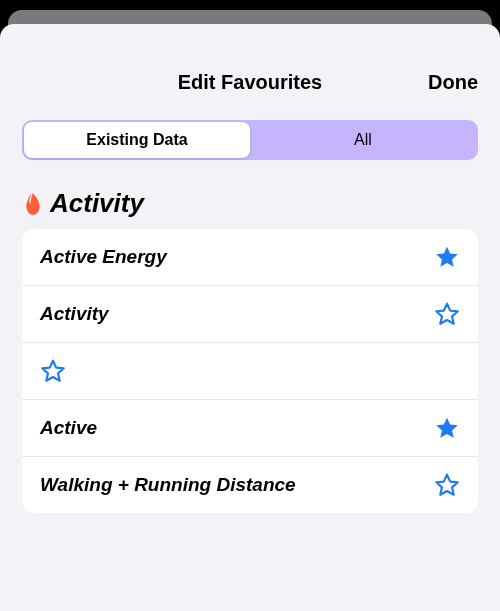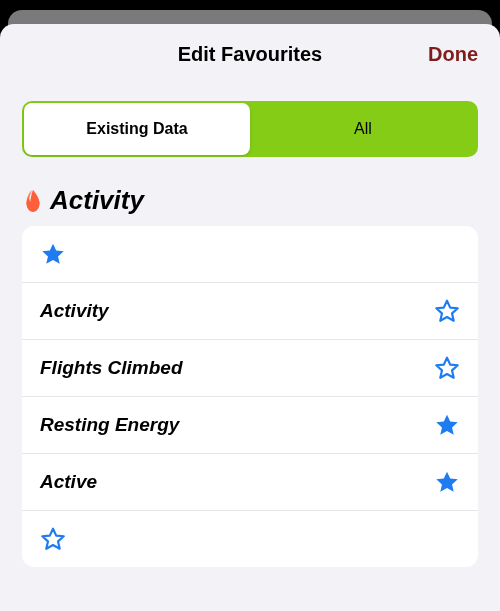--- a/index.html
+++ b/index.html
@@ -29,43 +29,44 @@
       background: #f2f2f7;
       border-radius: 14px 14px 0 0;
       padding: 0;
     }
     .header {
       position: relative;
       height: 60px;
       display: flex;
       align-items: center;
       justify-content: center;
+      margin-top: 28px;
     }
     .header-title {
       font-size: 20px;
       font-weight: 700;
       color: #000;
     }
     .done-btn {
       position: absolute;
       right: 22px;
       top: 50%;
       transform: translateY(-50%);
-      color: #7f1d1d;
+      color: #000000;
       font-size: 20px;
       font-weight: 700;
       cursor: pointer;
     }
     .segmented {
-      margin: 17px 22px 0 22px;
+      margin: 8px 22px 0 22px;
       display: flex;
-      background: #84cc16;
+      background: #c4b5fd;
       border-radius: 10px;
       padding: 2px;
-      height: 56px;
+      height: 40px;
     }
     .segment {
       flex: 1;
       display: flex;
       align-items: center;
       justify-content: center;
       border-radius: 8px;
       font-size: 16px;
       font-weight: 400;
       color: #000;
@@ -144,54 +145,49 @@
         <path d="M10 2 C10 2 5 8 5 16 C5 21 8 25 12 25 C9 24 7 20 7 15 C7 9 10 4 10 2 Z" fill="#ff8c5a" opacity="0.9"></path>
         <path d="M12 3 C12 3 6 9 6 16 C6 21 9 25 12 25 C15 25 18 21 18 16 C18 9 12 3 12 3 Z" fill="none"></path>
         <path d="M12 2 C14 5 19 10 19 17 C19 22 16 26 12 26 C8 26 5 22 5 17 C5 14 6 11 7 9 C7 13 9 15 10 15 C9 12 10 7 12 2 Z" fill="#ff5e3a"></path>
       </svg>
       <div class="section-title">Activity</div>
     </div>
 
     <div class="list">
 
       <div class="row">
+        <span class="row-label">Active Energy</span>
         <svg class="star" viewBox="0 0 24 24">
           <path d="M12 2.5l2.95 6.36 6.95.64-5.25 4.73 1.55 6.82L12 17.6l-6.2 3.45 1.55-6.82L2.1 9.5l6.95-.64L12 2.5z" fill="#1e7cf0"></path>
         </svg>
       </div>
 
       <div class="row">
         <span class="row-label">Activity</span>
         <svg class="star" viewBox="0 0 24 24">
           <path d="M12 2.5l2.95 6.36 6.95.64-5.25 4.73 1.55 6.82L12 17.6l-6.2 3.45 1.55-6.82L2.1 9.5l6.95-.64L12 2.5z" fill="none" stroke="#1e7cf0" stroke-width="2" stroke-linejoin="round"></path>
         </svg>
       </div>
 
       <div class="row">
-        <span class="row-label">Flights Climbed</span>
         <svg class="star" viewBox="0 0 24 24">
           <path d="M12 2.5l2.95 6.36 6.95.64-5.25 4.73 1.55 6.82L12 17.6l-6.2 3.45 1.55-6.82L2.1 9.5l6.95-.64L12 2.5z" fill="none" stroke="#1e7cf0" stroke-width="2" stroke-linejoin="round"></path>
         </svg>
       </div>
 
-      <div class="row">
-        <span class="row-label">Resting Energy</span>
-        <svg class="star" viewBox="0 0 24 24">
-          <path d="M12 2.5l2.95 6.36 6.95.64-5.25 4.73 1.55 6.82L12 17.6l-6.2 3.45 1.55-6.82L2.1 9.5l6.95-.64L12 2.5z" fill="#1e7cf0"></path>
-        </svg>
-      </div>
 
       <div class="row">
         <span class="row-label">Active</span>
         <svg class="star" viewBox="0 0 24 24">
           <path d="M12 2.5l2.95 6.36 6.95.64-5.25 4.73 1.55 6.82L12 17.6l-6.2 3.45 1.55-6.82L2.1 9.5l6.95-.64L12 2.5z" fill="#1e7cf0"></path>
         </svg>
       </div>
 
       <div class="row">
+        <span class="row-label">Walking + Running Distance</span>
         <svg class="star" viewBox="0 0 24 24">
           <path d="M12 2.5l2.95 6.36 6.95.64-5.25 4.73 1.55 6.82L12 17.6l-6.2 3.45 1.55-6.82L2.1 9.5l6.95-.64L12 2.5z" fill="none" stroke="#1e7cf0" stroke-width="2" stroke-linejoin="round"></path>
         </svg>
       </div>
 
     </div>
   </div>
 
 </div>
 

